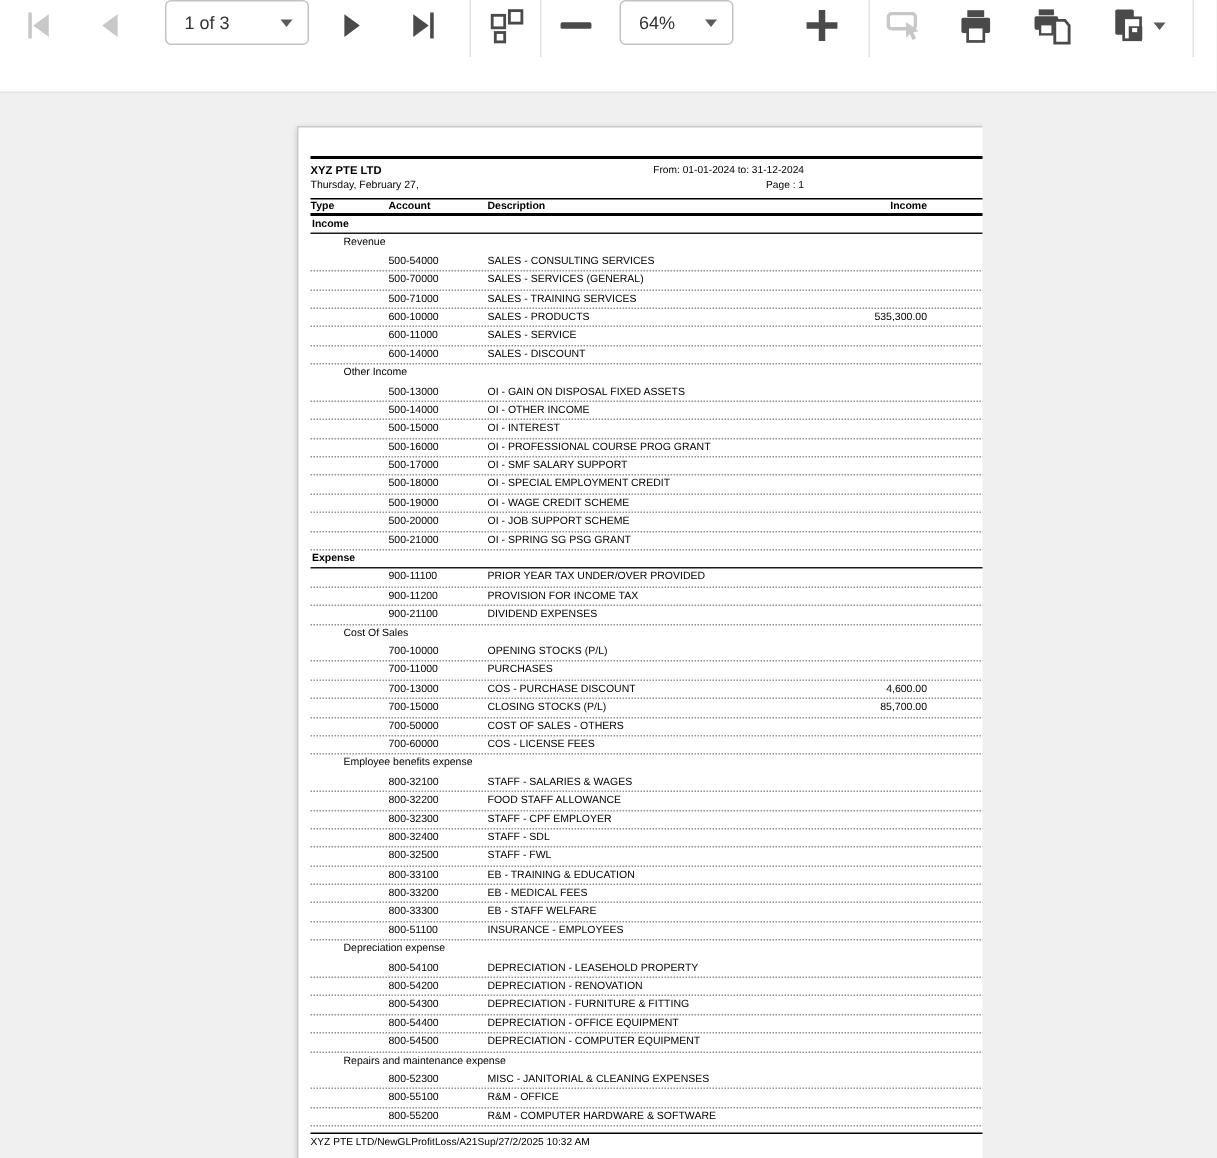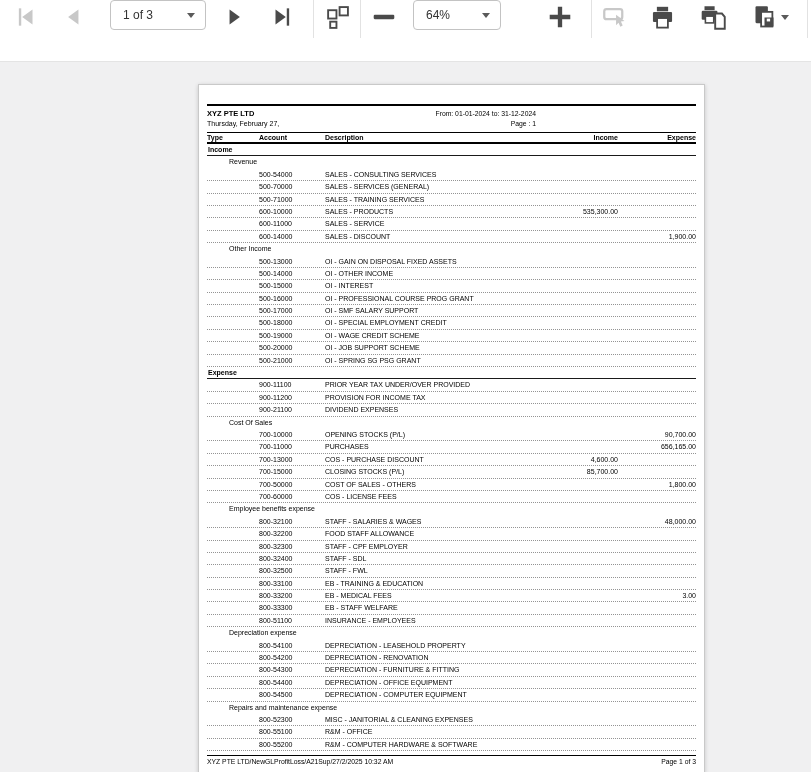--- a/index.html
+++ b/index.html
@@ -13,27 +13,27 @@
   .tbtn { width:32px; height:34px; display:flex; align-items:center; justify-content:center;
     background:transparent; border:none; cursor:pointer; flex:0 0 auto; }
   .tbtn svg { display:block; }
   .sep { width:1px; height:38px; background:#e2e2e2; flex:0 0 auto; }
   .selectbox { height:30px; border:1px solid #c3c3c3; border-radius:4px; background:#fff;
     display:flex; align-items:center; padding:0 10px 0 12px; cursor:pointer; flex:0 0 auto; }
   .selectbox .val { font-size:12px; color:#333; }
   .caret { width:0; height:0; border-left:4px solid transparent; border-right:4px solid transparent;
     border-top:5px solid #5a5a5a; margin-left:auto; }
   .selectbox.pages { width:96px; margin-left:14px; margin-right:6px; }
-  .selectbox.zoom  { width:88px; margin-left:6px; margin-right:24px; }
+  .selectbox.zoom  { width:76px; margin-left:6px; margin-right:24px; }
   .exportbtn { width:44px; }
   .exportbtn .caret { margin-left:3px; }
   .ml4{margin-left:4px;} .ml8{margin-left:8px;} .ml12{margin-left:12px;}
 
   
-  .preview { position:absolute; top:62px; left:0; width:811px; height:710px; overflow:hidden; }
+  .preview { position:absolute; top:62px; left:0; width:655px; height:710px; overflow:hidden; }
   .page { position:absolute; left:198px; top:22px; width:507px; height:690px;
     background:#ffffff; border:1px solid #c9c9c9; box-shadow:0 1px 4px rgba(0,0,0,.18);
     color:#000; }
 
   .rheader { margin:19px 8px 0 8px; border-top:2px solid #000; height:28px;
     display:grid; grid-template-columns:150px 1fr 160px; align-items:stretch; }
   .rh-left { padding-top:3px; }
   .company { font-size:7.5px; font-weight:bold; line-height:10px; }
   .dateline { font-size:7px; line-height:10px; }
   .rtitle { font-size:13px; font-weight:bold; text-align:center; line-height:28px; }

